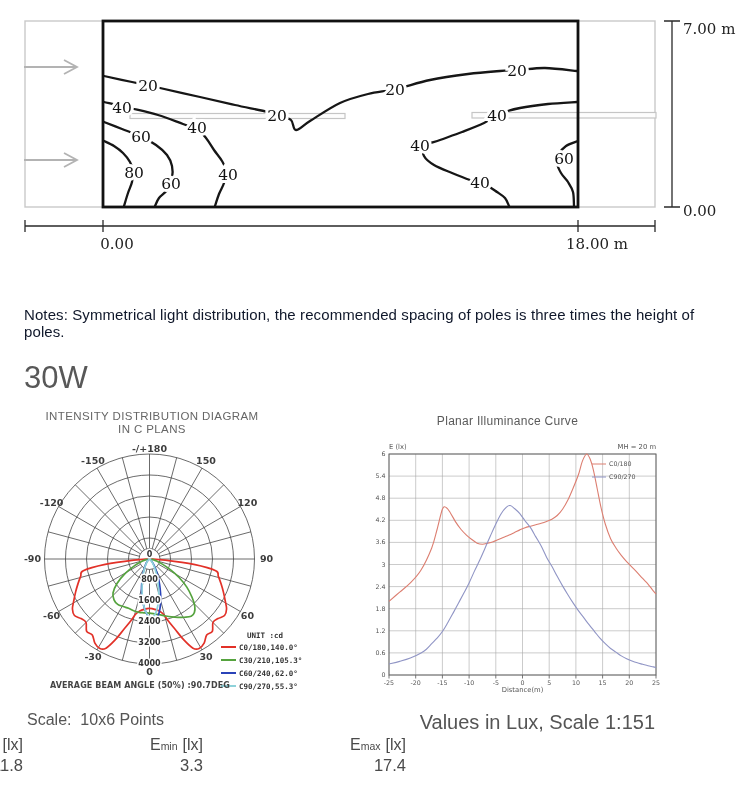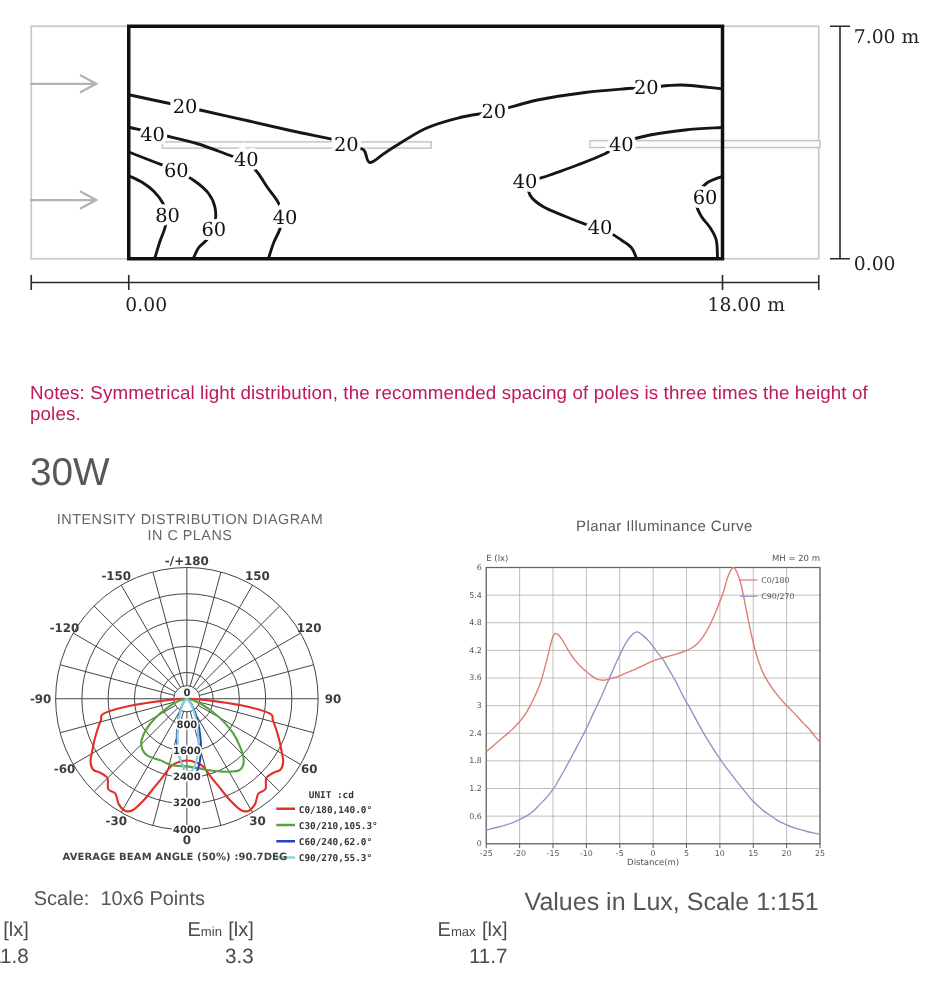--- a/index.html
+++ b/index.html
@@ -1,23 +1,23 @@
 <!DOCTYPE html>
 <html><head>
 <meta charset="utf-8">
 <style>
   html,body{margin:0;padding:0;background:#fff;}
   #page{position:relative;width:750px;height:789px;background:#ffffff;overflow:hidden;
         font-family:"Liberation Sans",sans-serif;}
   svg.abs{position:absolute;}
-  .notes{position:absolute;left:24px;top:306px;width:714px;font-size:15px;color:#be185d;letter-spacing:.1px;}
+  .notes{position:absolute;left:24px;top:306px;width:714px;font-size:15px;color:#0f172a;letter-spacing:.1px;}
   .heading{position:absolute;left:24px;top:360px;font-size:31px;color:#585858;}
   .polar-title{position:absolute;left:28px;top:410px;width:248px;text-align:center;
                font-size:11.5px;line-height:13px;color:#666;letter-spacing:.4px;}
-  .planar-title{position:absolute;left:389px;top:414px;width:285px;text-align:center;
+  .planar-title{position:absolute;left:365px;top:414px;width:285px;text-align:center;
                 font-size:12px;color:#5a5a5a;letter-spacing:.3px;}
   .grid-label{position:absolute;left:27px;top:711px;font-size:16px;color:#555;white-space:pre;}
   .scale-label{position:absolute;right:95px;top:711px;font-size:20px;color:#555;}
   #stats-cols{position:absolute;left:0;top:736px;width:665px;height:44px;}
   .stat-cell{position:absolute;top:0;width:180px;text-align:right;color:#4a4a4a;}
   .stat-label{font-size:16px;line-height:17px;}
   .stat-sub{font-size:10.5px;}
   .stat-unit{margin-left:5px;}
   .stat-value{font-size:16.5px;line-height:17px;margin-top:2px;}
   
@@ -228,17 +228,17 @@
       <div class="stat-cell" style="right: 642px;">
         <div class="stat-label"><span>E</span><span class="stat-sub">av</span><span class="stat-unit">[lx]</span></div>
         <div class="stat-value">11.8</div>
       </div>
       <div class="stat-cell" style="right: 462px;">
         <div class="stat-label"><span>E</span><span class="stat-sub">min</span><span class="stat-unit">[lx]</span></div>
         <div class="stat-value">3.3</div>
       </div>
       <div class="stat-cell" style="right: 259px;">
         <div class="stat-label"><span>E</span><span class="stat-sub">max</span><span class="stat-unit">[lx]</span></div>
-        <div class="stat-value">11.7</div>
+        <div class="stat-value">17.4</div>
       </div>
     </div>
 
 </div>
 
 </body></html>

